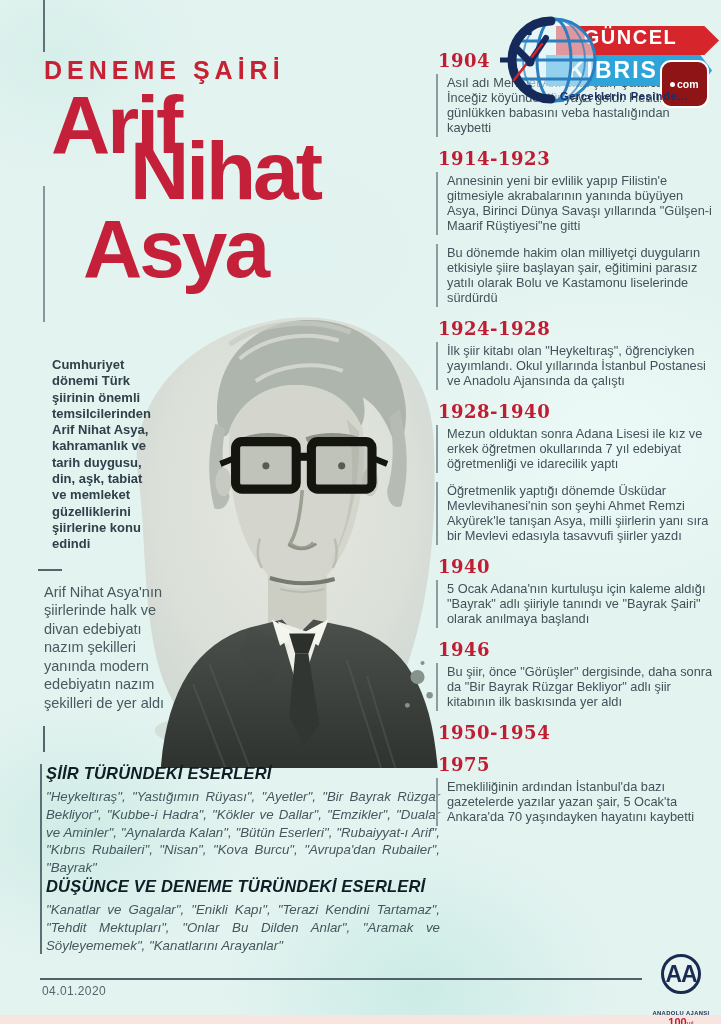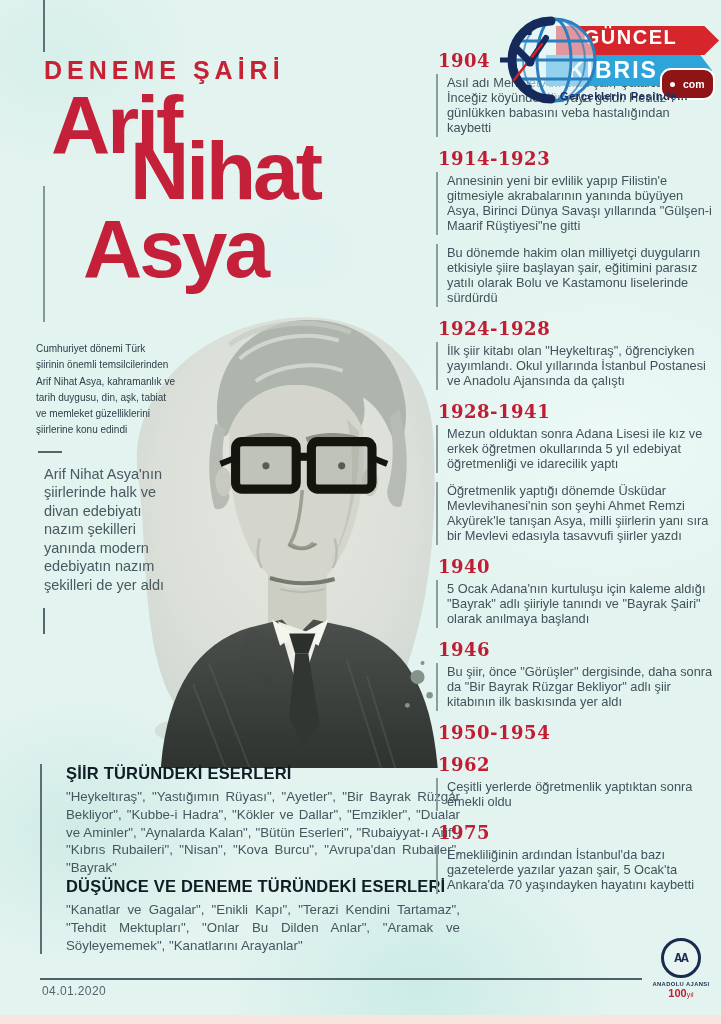--- a/index.html
+++ b/index.html
@@ -26,28 +26,28 @@
   .kicker{position:absolute;left:44px;top:56px;font-size:25px;font-weight:bold;
           letter-spacing:5px;color:#c92134;}
   .title-word{position:absolute;font-size:82px;font-weight:bold;color:#c5203a;
               line-height:.95;letter-spacing:-3px;}
   .t1{left:51px;top:86px;}
   .t2{left:130px;top:132px;}
   .t3{left:83px;top:210px;}
 
   
   .intro{position:absolute;left:36px;top:341px;width:140px;}
-  .intro-strong{font-size:10px;font-weight:normal;color:#2e4049;line-height:16.3px;margin:0;}
+  .intro-strong{font-size:13px;font-weight:bold;color:#2e4049;line-height:16.3px;margin:16px;}
   .intro-sep{width:24px;height:0;border-top:2px solid #54666b;margin:12px 0 12px 2px;}
   .intro-normal{font-size:14.5px;color:#48595f;line-height:18.5px;margin:8px;}
   .intro-tick{width:2px;height:26px;background:#54666b;margin:14px 0 0 7px;}
 
   
   .works{position:absolute;left:40px;top:764px;width:394px;border-left:2px solid #5d6f74;
-         padding-left:24px;}
+         padding-left:4px;font-style:italic;}
   .works h3{margin:0 0 5px 0;font-size:16.5px;letter-spacing:.2px;color:#0f1d24;}
   .works p{margin:0;font-size:13.3px;line-height:17.8px;color:#45575e;text-align:justify;}
   .works .second{}
 
   
   .timeline{position:absolute;left:436px;top:50px;width:281px;}
   .t-entry{margin-bottom:11px;}
   .t-year{font-family:"DejaVu Serif",serif;font-size:18px;font-weight:bold;color:#c01d33;
           letter-spacing:.5px;margin:0 0 3px 0;padding-left:2px;}
   .t-para{margin:0 0 9px 0;border-left:2px solid #8a9da1;padding:1px 0 2px 9px;
@@ -58,33 +58,33 @@
   .brand{position:absolute;left:488px;top:12px;width:232px;height:98px;z-index:6;}
   .ribbon-red{position:absolute;left:68px;top:14px;width:163px;height:29px;background:#d6252b;
       clip-path:polygon(0 0,91% 0,100% 50%,91% 100%,0 100%);
       display:flex;align-items:flex-start;justify-content:center;
       box-shadow:0 2px 3px rgba(20,40,60,.25);}
   .ribbon-red span{color:#fff;font-weight:bold;font-size:20px;letter-spacing:1.5px;padding-right:14px;}
   .ribbon-blue{position:absolute;left:58px;top:43px;width:166px;height:31px;background:#2ea5da;
       clip-path:polygon(0 0,93% 0,100% 50%,93% 100%,0 100%);
       display:flex;align-items:center;box-shadow:0 2px 3px rgba(20,40,60,.25);}
   .ribbon-blue .k{color:#fff;font-weight:bold;font-size:23px;letter-spacing:2px;padding-left:22px;}
-  .com-badge{position:absolute;left:172px;top:48px;height:20px;padding:4px 8px;background:#8e1415;
+  .com-badge{position:absolute;left:172px;top:48px;height:20px;padding:12px 8px;background:#8e1415;
       border:2px solid #fff;border-radius:11px;color:#fff;font-weight:bold;font-size:10.5px;
-      display:flex;align-items:center;gap:8px;margin-top:8px;}
+      display:flex;align-items:center;gap:2px;}
   .com-badge .dot{width:5px;height:5px;border-radius:50%;background:#fff;display:inline-block;}
   .tagline{position:absolute;left:72px;top:78px;font-size:11px;font-weight:bold;color:#1d2e63;
       letter-spacing:.6px;}
   .clockglobe{position:absolute;left:0;top:0;}
 
   
   .aa{position:absolute;left:648px;top:938px;width:66px;text-align:center;z-index:5;}
-  .aa-circle{width:34px;height:34px;border:3px solid #1a2b50;border-radius:50%;margin:0 auto;
+  .aa-circle{width:34px;height:34px;border:3px solid #1a2b50;border-radius:50%;margin:16px auto;
       display:flex;align-items:center;justify-content:center;
-      font-weight:bold;font-size:13px;letter-spacing:-1px;color:#1a2b50;background:rgba(255,255,255,.15);font-family:Liberation Mono, monospace;}
+      font-weight:bold;font-size:23px;letter-spacing:-1px;color:#1a2b50;background:rgba(255,255,255,.15);}
   .aa-name{font-size:5.8px;font-weight:bold;color:#1a2b50;letter-spacing:.4px;margin-top:3px;}
   .aa-cent{margin-top:1px;font-weight:bold;color:#c21b33;font-size:11px;line-height:10px;}
   .aa-cent .yil{font-size:7px;font-weight:normal;}
 
   .portrait{position:absolute;left:108px;top:288px;width:334px;height:480px;}
 </style>
 </head>
 <body>
 
 <div class="page">
@@ -177,38 +177,34 @@
     <div class="t-entry">
       <div class="t-year">1914-1923</div>
       <p class="t-para">Annesinin yeni bir evlilik yapıp Filistin'e gitmesiyle akrabalarının yanında büyüyen Asya, Birinci Dünya Savaşı yıllarında "Gülşen-i Maarif Rüştiyesi"ne gitti</p>
       <p class="t-para">Bu dönemde hakim olan milliyetçi duyguların etkisiyle şiire başlayan şair, eğitimini parasız yatılı olarak Bolu ve Kastamonu liselerinde sürdürdü</p>
     </div>
     <div class="t-entry">
       <div class="t-year">1924-1928</div>
       <p class="t-para">İlk şiir kitabı olan "Heykeltıraş", öğrenciyken yayımlandı. Okul yıllarında İstanbul Postanesi ve Anadolu Ajansında da çalıştı</p>
     </div>
     <div class="t-entry">
-      <div class="t-year">1928-1941</div>
-      <p class="t-para">Mezun olduktan sonra Adana Lisesi ile kız ve erkek öğretmen okullarında 5 yıl edebiyat öğretmenliği ve idarecilik yaptı</p>
+      <div class="t-year">1928-1940</div>
+      <p class="t-para">Mezun olduktan sonra Adana Lisesi ile kız ve erkek öğretmen okullarında 7 yıl edebiyat öğretmenliği ve idarecilik yaptı</p>
       <p class="t-para">Öğretmenlik yaptığı dönemde Üsküdar Mevlevihanesi'nin son şeyhi Ahmet Remzi Akyürek'le tanışan Asya, milli şiirlerin yanı sıra bir Mevlevi edasıyla tasavvufi şiirler yazdı</p>
     </div>
     <div class="t-entry">
       <div class="t-year">1940</div>
       <p class="t-para">5 Ocak Adana'nın kurtuluşu için kaleme aldığı "Bayrak" adlı şiiriyle tanındı ve "Bayrak Şairi" olarak anılmaya başlandı</p>
     </div>
     <div class="t-entry">
       <div class="t-year">1946</div>
       <p class="t-para">Bu şiir, önce "Görüşler" dergisinde, daha sonra da "Bir Bayrak Rüzgar Bekliyor" adlı şiir kitabının ilk baskısında yer aldı</p>
     </div>
     <div class="t-entry">
       <div class="t-year">1950-1954</div>
-    </div>
-    <div class="t-entry">
-      <div class="t-year">1962</div>
-      <p class="t-para">Çeşitli yerlerde öğretmenlik yaptıktan sonra emekli oldu</p>
     </div>
     <div class="t-entry">
       <div class="t-year">1975</div>
       <p class="t-para">Emekliliğinin ardından İstanbul'da bazı gazetelerde yazılar yazan şair, 5 Ocak'ta Ankara'da 70 yaşındayken hayatını kaybetti</p>
     </div>
   </div>
 
   <div class="brand">
     <div class="ribbon-red">
       <span>GÜNCEL</span>

